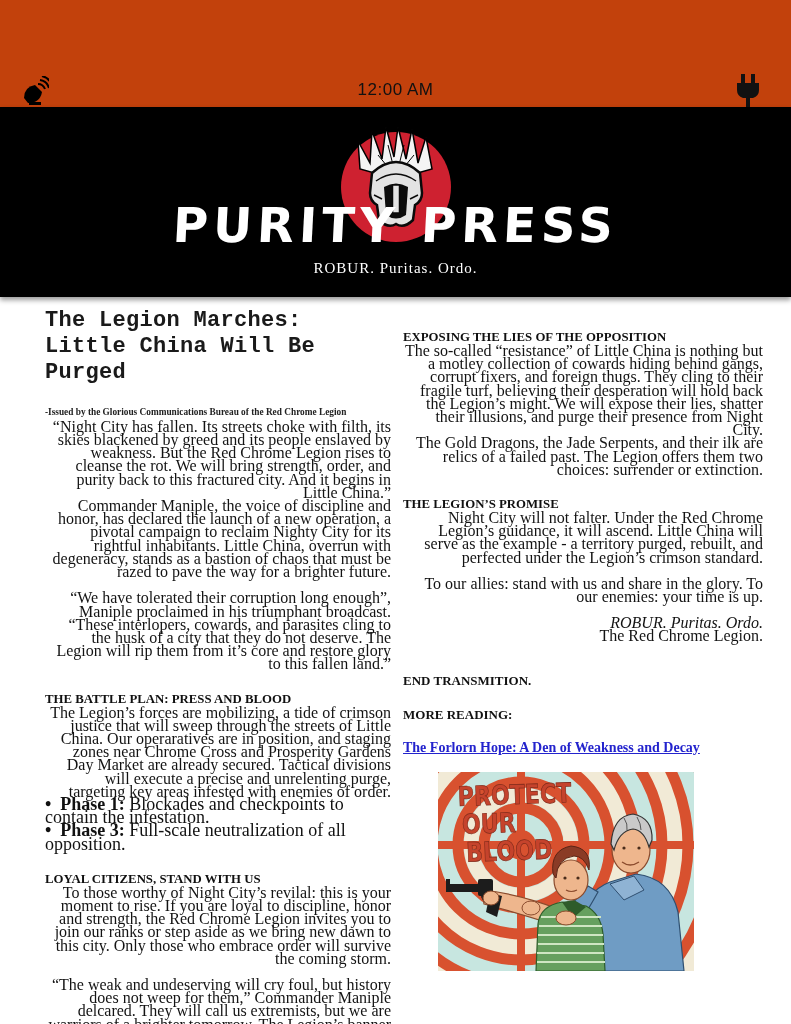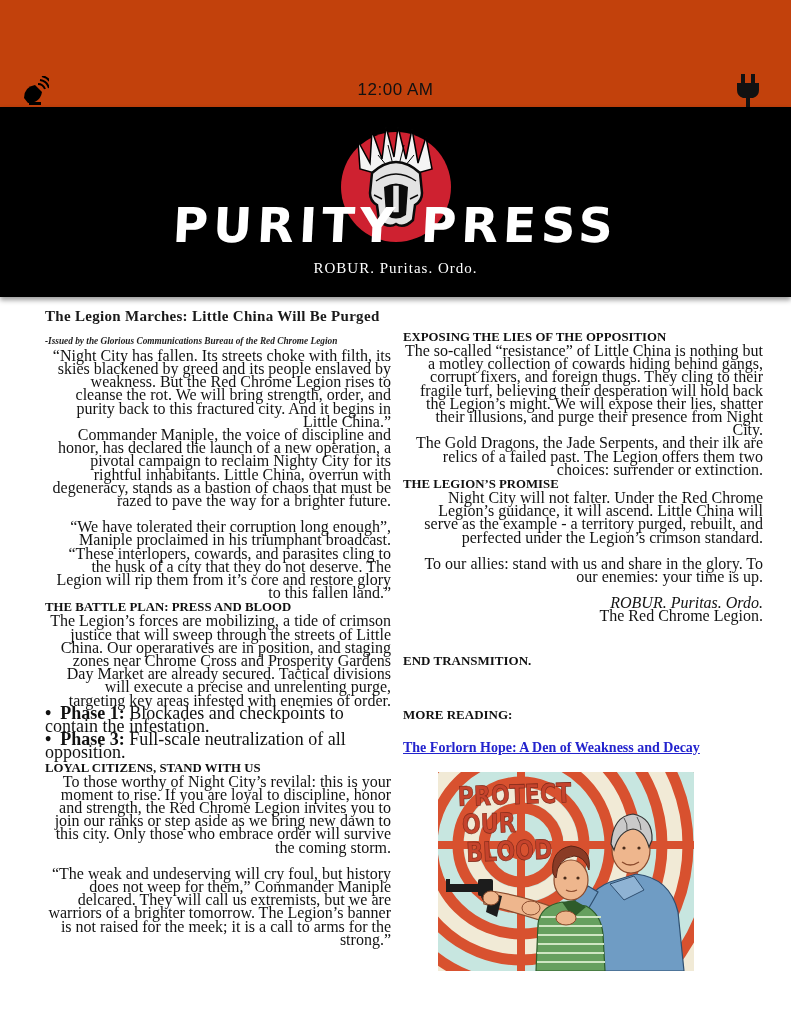--- a/index.html
+++ b/index.html
@@ -30,26 +30,26 @@
   }
   .masthead-tagline {
     position:absolute; top:153px; left:0; width:100%; text-align:center;
     font-family:"Liberation Serif", serif; font-size:15px; color:#fff; letter-spacing:1px;
   }
   
   .columns { position:absolute; top:308px; left:45px; width:718px; display:flex; }
   .col-left { width:346px; }
   .col-right { width:360px; margin-left:12px; }
   .article-title {
-    font-size:15px; font-weight:bold; line-height:1.18; letter-spacing:.3px; color:#1a1a1a;
-  }
-  .byline { font-size:9.3px; font-style:italic; font-weight:bold; color:#222; margin:10px 0 3px; }
+    font-size:22px; font-weight:bold; line-height:1.18; letter-spacing:.3px; color:#1a1a1a;font-family:Liberation Mono, monospace;
+  }
+  .byline { font-size:9.3px; font-weight:bold; color:#222; margin:21px 0 3px; }
   .body-p { font-size:16px; line-height:13.2px; color:#131313; text-align:right; }
   .gap { margin-top:13px; }
-  .sec-h { font-size:12.8px; font-weight:bold; margin-top:1px; line-height:14px; color:#101010; }
+  .sec-h { font-size:12.8px; font-weight:bold; margin-top:21px; line-height:14px; color:#101010; }
   .bullet-row { font-size:18px; line-height:13.2px; }
   .bullet-row .dot { font-weight:bold; }
   .bullet-row b { font-weight:bold; }
   .motto-i { font-style:italic; }
   .end-h { font-size:13px; font-weight:bold; margin-top:30px; }
   
   .more-block { position:absolute; left:403px; top:707px; width:360px; }
   .more-heading { font-size:13px; font-weight:bold; }
   .more-link {
     display:inline-block; margin-top:17px; font-size:14px; font-weight:bold;

